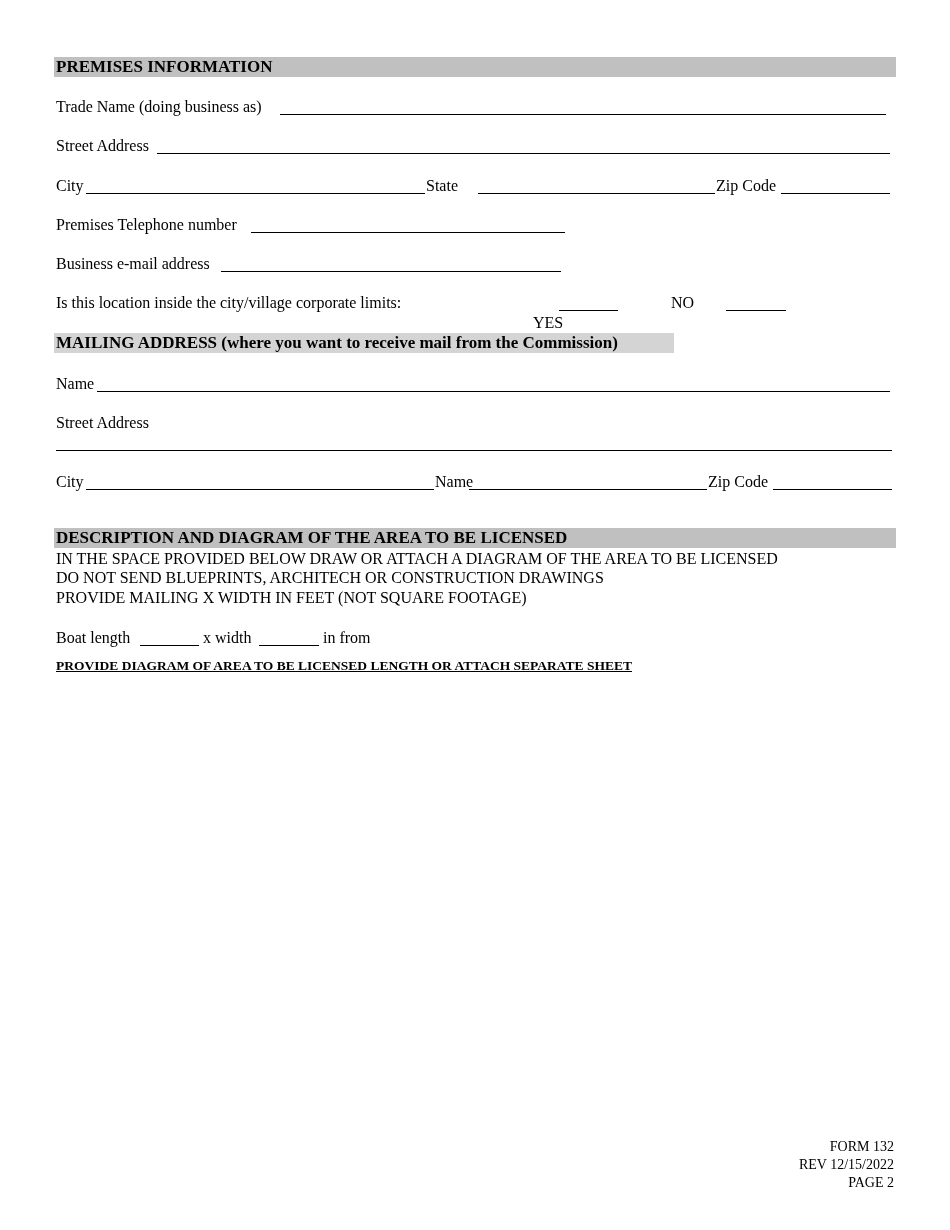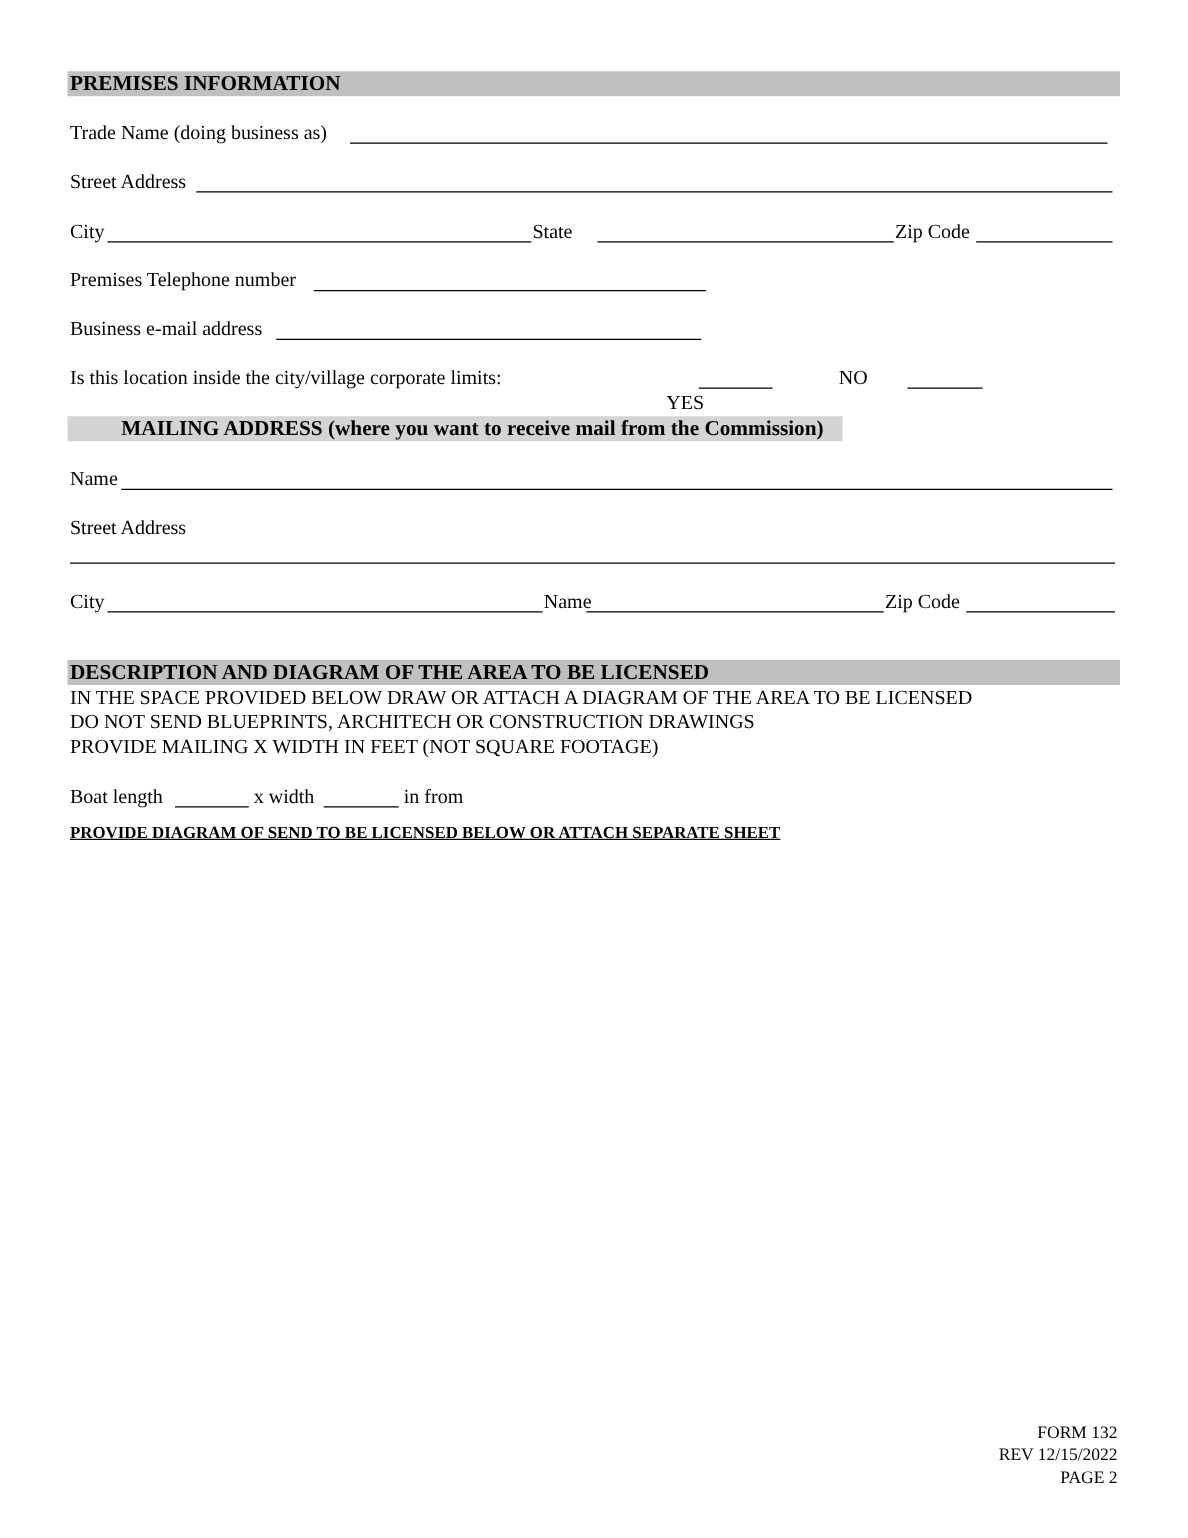--- a/index.html
+++ b/index.html
@@ -39,21 +39,21 @@
 <span class="abs lbl" style="left:56px; top:255px;">Business e-mail address</span>
 <div class="line" style="left:221px; top:271px; width:340px;"></div>
 
 <span class="abs lbl" style="left:56px; top:294px;">Is this location inside the city/village corporate limits:</span>
 <span class="abs lbl" style="left:533px; top:294px;margin-top:20px;">YES</span>
 <div class="line" style="left:559px; top:310px; width:59px;"></div>
 <span class="abs lbl" style="left:671px; top:294px;">NO</span>
 <div class="line" style="left:726px; top:310px; width:60px;"></div>
 
 <div class="section-bar" style="left:54px; top:333px; width:620px; background:#d4d4d4;"></div>
-<div class="section-title" style="left:56px; top:333px;margin-left:41px;">MAILING ADDRESS (where you want to receive mail from the Commission)</div>
+<div class="section-title" style="left:56px; top:333px;">MAILING ADDRESS (where you want to receive mail from the Commission)</div>
 
 <span class="abs lbl" style="left:56px; top:375px;">Name</span>
 <div class="line" style="left:97px; top:391px; width:793px;"></div>
 
 <span class="abs lbl" style="left:56px; top:414px;">Street Address</span>
 <div class="line" style="left:56px; top:450px; width:836px;"></div>
 
 <span class="abs lbl" style="left:56px; top:473px;">City</span>
 <div class="line" style="left:86px; top:489px; width:348px;"></div>
 <span class="abs lbl" style="left:435px; top:473px;">Name</span>
@@ -67,21 +67,21 @@
 <div class="abs caps" style="left:56px; top:549px;">IN THE SPACE PROVIDED BELOW DRAW OR ATTACH A DIAGRAM OF THE AREA TO BE LICENSED</div>
 <div class="abs caps" style="left:56px; top:568px;">DO NOT SEND BLUEPRINTS, ARCHITECH OR CONSTRUCTION DRAWINGS</div>
 <div class="abs caps" style="left:56px; top:588px;">PROVIDE MAILING X WIDTH IN FEET (NOT SQUARE FOOTAGE)</div>
 
 <span class="abs lbl" style="left:56px; top:629px;">Boat length</span>
 <div class="line" style="left:140px; top:645px; width:59px;"></div>
 <span class="abs lbl" style="left:203px; top:629px;">x width</span>
 <div class="line" style="left:259px; top:645px; width:60px;"></div>
 <span class="abs lbl" style="left:323px; top:629px;">in from</span>
 
-<span class="abs underline-title" style="left:56px; top:658px;">PROVIDE DIAGRAM OF SEND TO BE LICENSED BELOW OR ATTACH SEPARATE SHEET</span>
+<span class="abs underline-title" style="left:56px; top:658px;">PROVIDE DIAGRAM OF AREA TO BE LICENSED LENGTH OR ATTACH SEPARATE SHEET</span>
 
 <div class="abs" style="left:56px; top:680px; width:840px; height:440px;"></div>
 
 <div class="footer" style="top:1138px;">
   <span class="field">FORM 132</span>
   <span class="field">REV 12/15/2022</span>
   <span class="field">PAGE 2</span>
 </div>
 
 </body></html>

